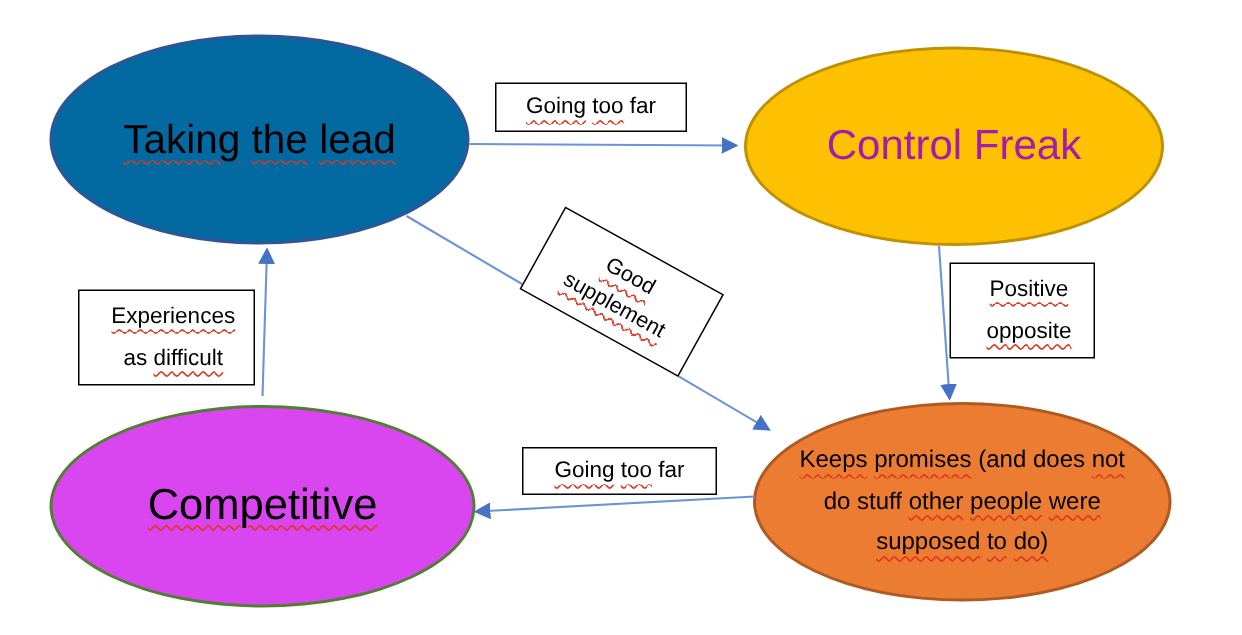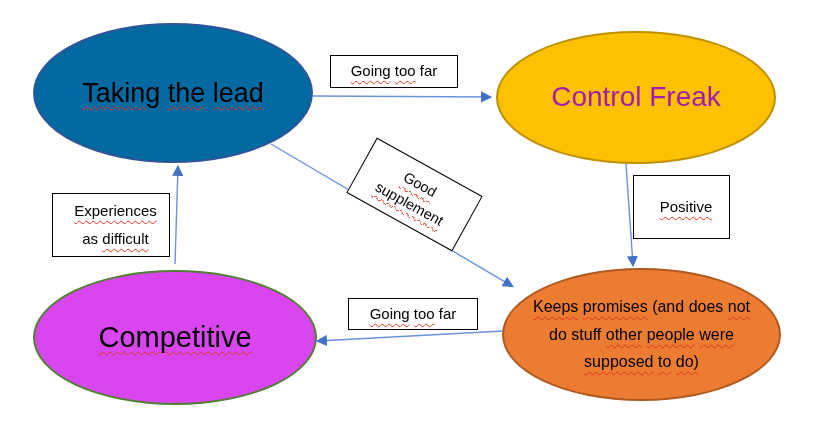--- a/index.html
+++ b/index.html
@@ -87,17 +87,18 @@
     <div class="label align-center" data-name="label-good-supplement" style="left: 354px; top: 163px; width: 121px; height: 63px; font-size: 14.5px; transform: rotate(29deg);">
       <div class="tline" data-name="text-line"><span class="word sq" data-name="word-misspelled">Good</span></div>
       <div class="tline" data-name="text-line"><span class="word sq" data-name="word-misspelled">supplement</span></div>
     </div>
     <div class="label align-left" data-name="label-experiences-as-difficult" style="left: 52px; top: 193px; width: 118px; height: 64px; font-size: 15px;">
       <div class="tline" data-name="text-line"><span class="word sq" data-name="word-misspelled">Experiences</span></div>
       <div class="tline" data-name="text-line"><span class="word" data-name="word">as</span> <span class="word sq" data-name="word-misspelled">difficult</span></div>
     </div>
     <div class="label align-left" data-name="label-positive-opposite" style="left: 633px; top: 175px; width: 97px; height: 64px; font-size: 15px;">
       <div class="tline" data-name="text-line"><span class="word sq" data-name="word-misspelled">Positive</span></div>
+      <div class="tline" data-name="text-line"><span class="word sq" data-name="word-misspelled">opposite</span></div>
     </div>
     <div class="label align-center" data-name="label-going-too-far-bottom" style="left: 348px; top: 298px; width: 130px; height: 32px; font-size: 15px;">
       <div class="tline" data-name="text-line"><span class="word sq" data-name="word-misspelled">Going</span> <span class="word sq" data-name="word-misspelled">too</span> <span class="word" data-name="word">far</span></div>
     </div>
   </div>
 
 </body></html>

